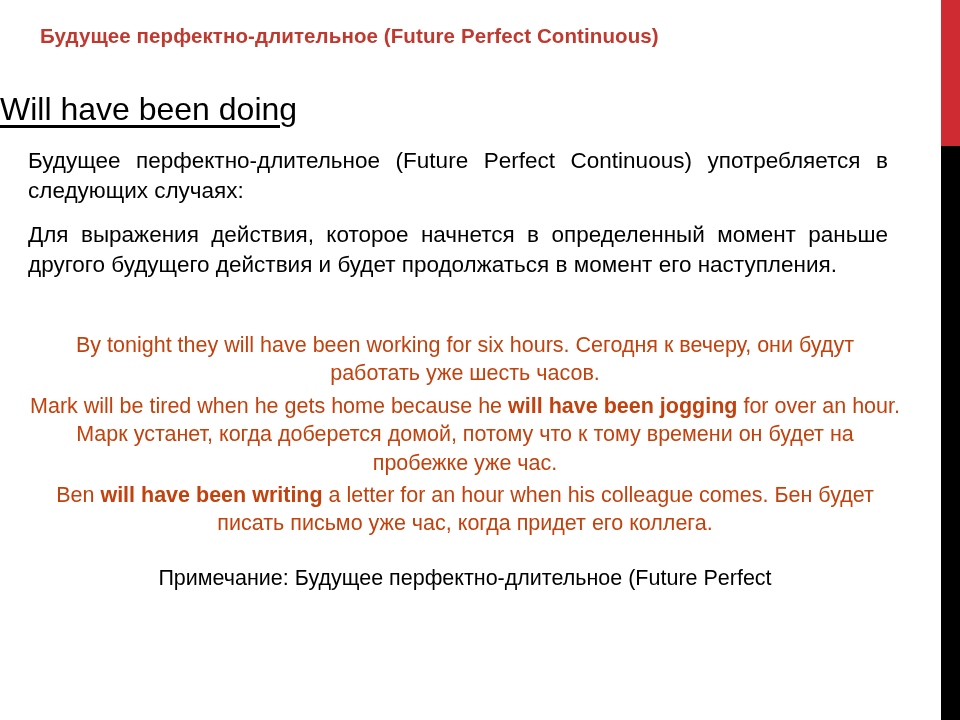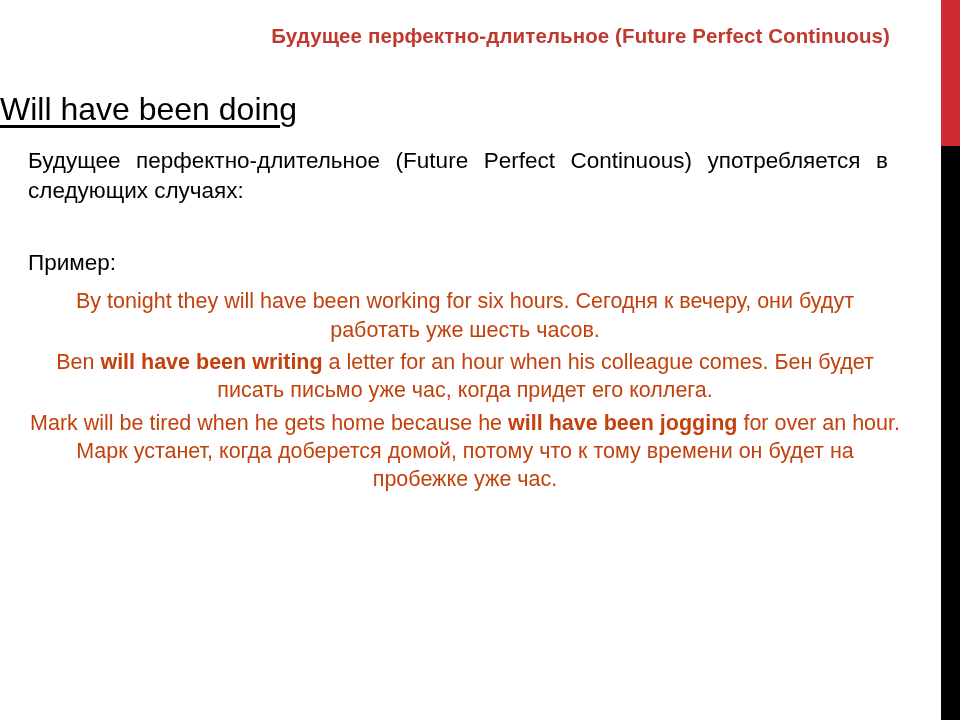--- a/index.html
+++ b/index.html
@@ -50,21 +50,21 @@
     top: 0;
     width: 930px;
     height: 720px;
     box-sizing: border-box;
     padding: 0;
   }
 
   .slide-title {
     margin: 0;
     padding: 24px 40px 0 40px;
-    text-align: right;
+    text-align: left;
     color: #c0392f;
     font-size: 20.5px;
     font-weight: bold;
     letter-spacing: 0.1px;
     line-height: 1.2;
   }
 
   .sub-heading {
     margin: 0;
     padding: 42px 0 0 0;
@@ -145,31 +145,34 @@
   <div class="content">
 
     <h1 class="slide-title">Будущее перфектно-длительное (Future Perfect Continuous)</h1>
 
     <div class="sub-heading">
       <span class="u">Will have been doing </span>
     </div>
 
     <div class="body-block">
       <p class="just">Будущее перфектно-длительное (Future Perfect Continuous) употребляется в следующих случаях:</p>
+      <p class="just second">Для выражения действия, которое начнется в определенный момент раньше другого будущего действия и будет продолжаться в момент его наступления.</p>
 
       <div class="spacer"></div>
 
-      <p class="left">Пример:</p>
     </div>
 
     <div class="examples">
 
       <p class="center"><span>By tonight they will have been working for six hours. Сегодня к вечеру, они будут работать уже шесть часов.</span><b></b><span></span></p>
 
+      <p class="center"><span>Mark will be tired when he gets home because he </span><b>will have been jogging</b><span> for over an hour. Марк устанет, когда доберется домой, потому что к тому времени он будет на пробежке уже час.</span></p>
+
       <p class="center"><span>Ben </span><b>will have been writing</b><span> a letter for an hour when his colleague comes. Бен будет писать письмо уже час, когда придет его коллега.</span></p>
-
-      <p class="center"><span>Mark will be tired when he gets home because he </span><b>will have been jogging</b><span> for over an hour. Марк устанет, когда доберется домой, потому что к тому времени он будет на пробежке уже час.</span></p>
 
     </div>
 
+    <div class="note-block">
+      <p class="note">Примечание: Будущее перфектно-длительное (Future Perfect</p>
+    </div>
 
   </div>
 </div>
 
 </body></html>

